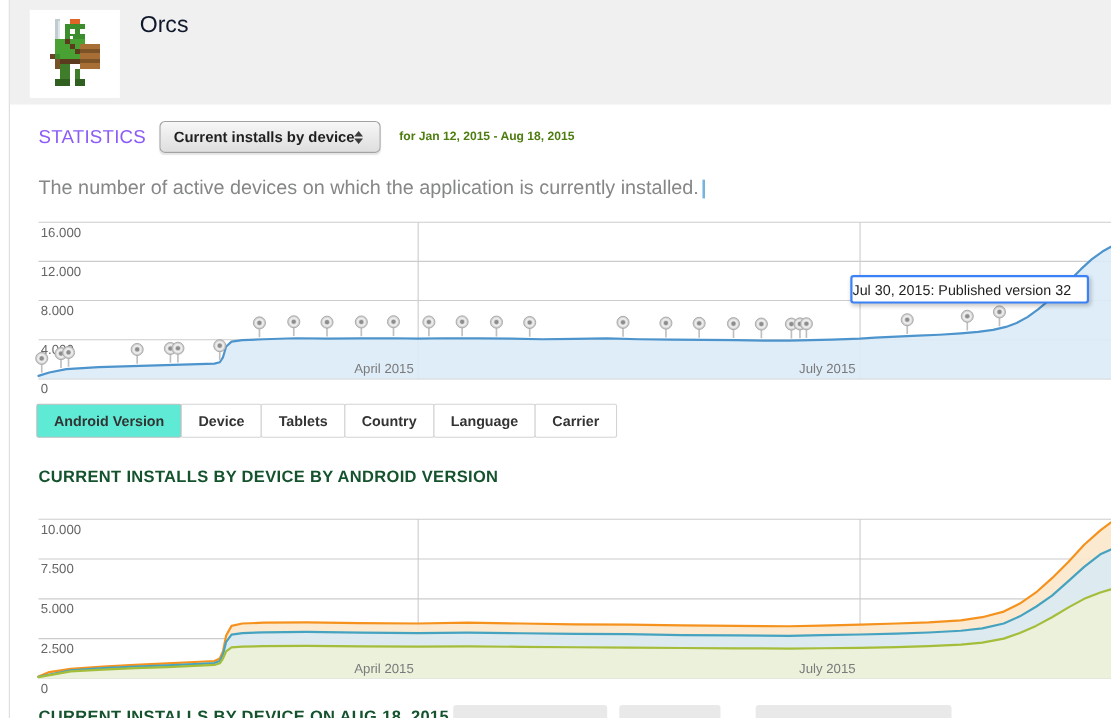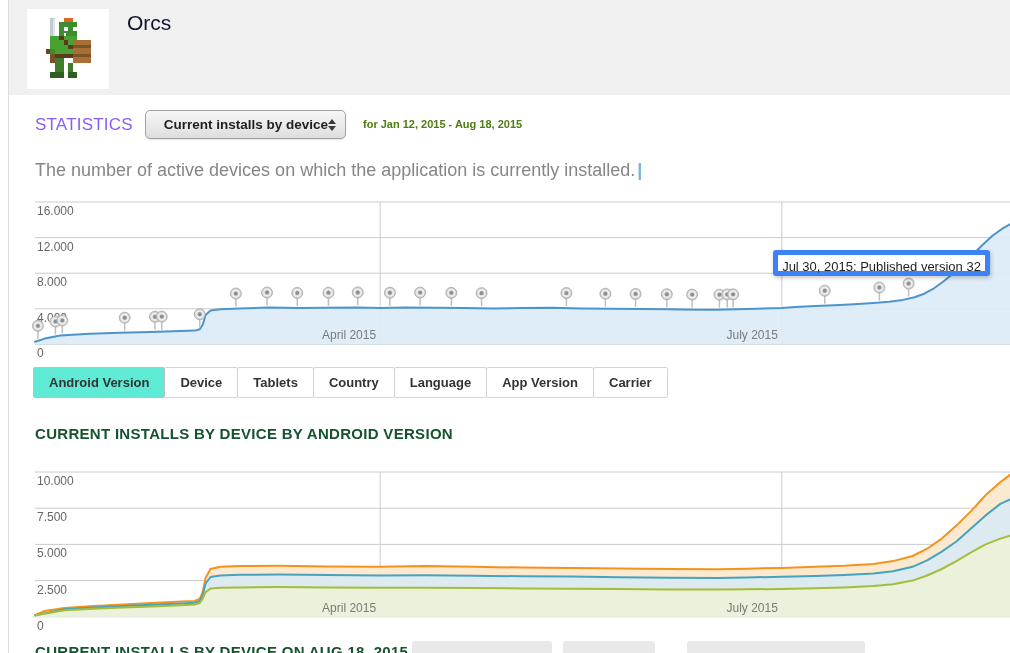--- a/index.html
+++ b/index.html
@@ -17,42 +17,42 @@
   .app-icon { position:absolute; left:18px; top:9px; width:82px; height:80px; background:#ffffff; display:flex; align-items:center; justify-content:center; }
   .app-title { position:absolute; left:118px; top:11px; font-size:21px; color:#0f172a; }
 
   
   .stats-heading { position:absolute; left:35px; top:115px; font-size:17px; color:#8b5cf6; letter-spacing:0.2px; z-index:3; }
   .metric-select {
     position:absolute; left:145px; top:110px; width:201px; height:29px; z-index:3;
     border:1px solid #a2a2a2; border-radius:5px;
     background:linear-gradient(#f7f7f7,#dedede);
     box-shadow:0 1px 1px rgba(0,0,0,0.10);
-    display:flex; align-items:center; justify-content:flex-end;
+    display:flex; align-items:center; justify-content:flex-start;
     padding:0 9px 0 12px; font-size:13.5px; font-weight:bold; color:#1f1f1f; cursor:default;
   }
   .stepper { display:flex; flex-direction:column; align-items:center; gap:2px; }
   .tri-up   { width:0; height:0; border-left:4px solid transparent; border-right:4px solid transparent; border-bottom:5px solid #3c3c3c; }
   .tri-down { width:0; height:0; border-left:4px solid transparent; border-right:4px solid transparent; border-top:5px solid #3c3c3c; }
   .date-range { position:absolute; left:363px; top:118px; font-size:11px; font-weight:bold; color:#4d7c0f; z-index:3; }
 
   .description { position:absolute; left:35px; top:160px; font-size:18px; color:#848688; z-index:3; }
   .text-cursor { color:#74b4dd; font-weight:bold; margin-left:2px; }
 
   
   .chart-host { position:absolute; left:0; width:1010px; z-index:2; }
   #chart1 { top:195px; height:168px;text-align:center; }
   #chart2 { top:463px; height:172px; }
   svg text { font-family:"Liberation Sans", sans-serif; }
 
   .chart-tooltip {
     position:absolute; left:773px; top:250px; width:217px; height:26px; z-index:6;
-    background:#ffffff; border:5px solid #3b82f6; border-radius:3px;
+    background:#ffffff; border:2px solid #3b82f6; border-radius:3px;
     box-shadow:1px 2px 4px rgba(0,0,0,0.22);
-    font-size:13px; color:#1e1e1e; line-height:24px; text-align:center; white-space:nowrap;
+    font-size:13px; color:#1e1e1e; line-height:24px; text-align:left; white-space:nowrap;
   }
 
   
   .tabs { position:absolute; left:34px; top:367px; display:flex; z-index:4; }
   .tab {
     height:31px; line-height:29px; padding:0 15px; margin-left:-1px;
     background:#ffffff; border:1px solid #d4d4d4; border-radius:2px;
     font-size:13px; font-weight:bold; color:#333; cursor:pointer; white-space:nowrap;
   }
   .tab.active { background:#5eead4; border-color:#bfbfbf; position:relative; z-index:2; }
@@ -297,21 +297,20 @@
       </g>
     </svg></div>
 <div class="chart-tooltip">Jul 30, 2015: Published version 32</div>
 
 <div class="tabs">
   <div class="tab active">Android Version</div>
   <div class="tab">Device</div>
   <div class="tab">Tablets</div>
   <div class="tab">Country</div>
   <div class="tab">Language</div>
-  <div class="tab">App Version</div>
   <div class="tab">Carrier</div>
 </div>
 
 <div id="section-title-1" class="section-title">CURRENT INSTALLS BY DEVICE BY ANDROID VERSION</div>
 
 <div id="chart2" class="chart-host"><svg width="1010" height="172">
       <line x1="35" y1="9" x2="1010" y2="9" stroke="#cccccc" stroke-width="1"></line>
       <text x="37" y="22" fill="#666" font-size="12">10.000</text>
       <line x1="35" y1="45.2" x2="1010" y2="45.2" stroke="#cccccc" stroke-width="1"></line>
       <text x="37" y="58.2" fill="#666" font-size="12">7.500</text>

